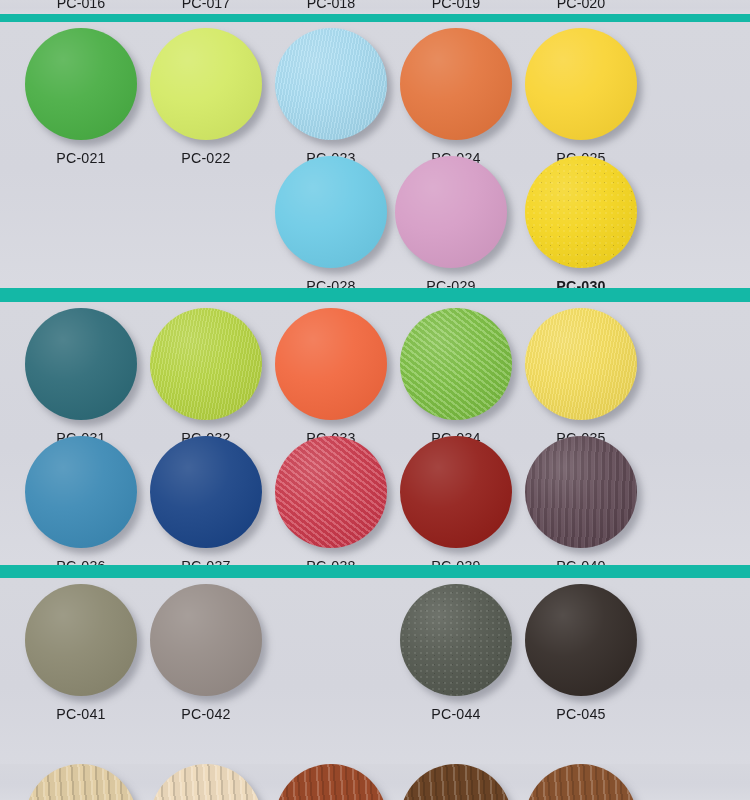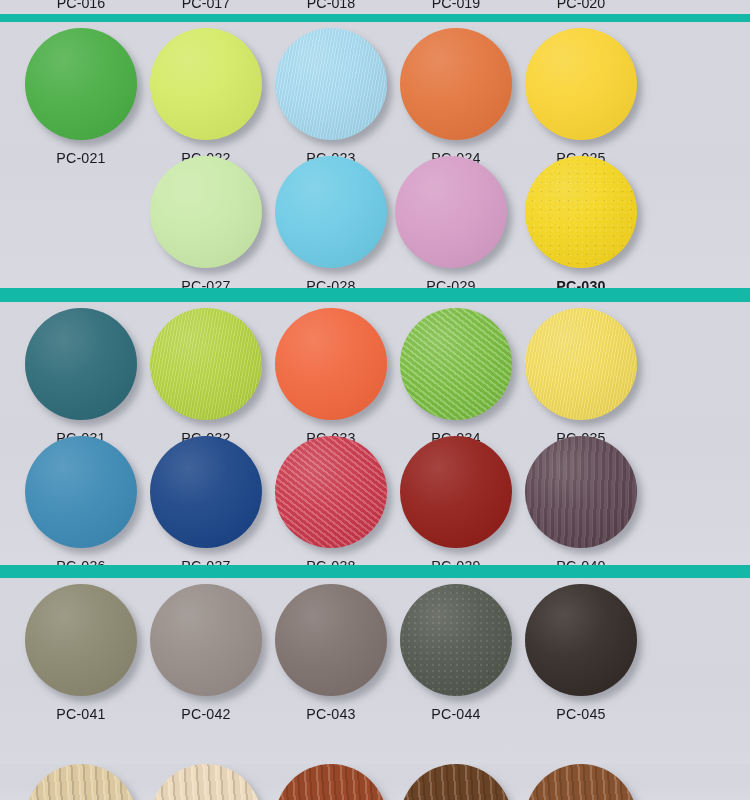--- a/index.html
+++ b/index.html
@@ -236,26 +236,20 @@
           <div class="chip-label">PC-024</div>
         </div>
         <div class="swatch" style="left: 506px;">
           <div class="chip-wrap">
             <div class="chip tex-flat" title="PC-025" style="background: rgb(249, 212, 53);"></div>
           </div>
           <div class="chip-label">PC-025</div>
         </div>
       </div>
       <div class="swatch-row" style="top: 134px;">
-        <div class="swatch" style="left: 131px;">
-          <div class="chip-wrap">
-            <div class="chip tex-flat" title="PC-027" style="background: rgb(202, 233, 169);"></div>
-          </div>
-          <div class="chip-label">PC-027</div>
-        </div>
         <div class="swatch" style="left: 256px;">
           <div class="chip-wrap">
             <div class="chip tex-flat" title="PC-028" style="background: rgb(110, 203, 230);"></div>
           </div>
           <div class="chip-label">PC-028</div>
         </div>
         <div class="swatch" style="left: 376px;">
           <div class="chip-wrap">
             <div class="chip tex-flat" title="PC-029" style="background: rgb(214, 157, 198);"></div>
           </div>
@@ -341,26 +335,20 @@
           <div class="chip-wrap">
             <div class="chip tex-flat" title="PC-041" style="background: rgb(139, 136, 112);"></div>
           </div>
           <div class="chip-label">PC-041</div>
         </div>
         <div class="swatch" style="left: 131px;">
           <div class="chip-wrap">
             <div class="chip tex-flat" title="PC-042" style="background: rgb(150, 140, 135);"></div>
           </div>
           <div class="chip-label">PC-042</div>
-        </div>
-        <div class="swatch" style="left: 256px;">
-          <div class="chip-wrap">
-            <div class="chip tex-flat" title="PC-043" style="background: rgb(126, 113, 109);"></div>
-          </div>
-          <div class="chip-label">PC-043</div>
         </div>
         <div class="swatch" style="left: 381px;">
           <div class="chip-wrap">
             <div class="chip tex-speck" title="PC-044" style="background: rgb(83, 88, 79);"></div>
           </div>
           <div class="chip-label">PC-044</div>
         </div>
         <div class="swatch" style="left: 506px;">
           <div class="chip-wrap">
             <div class="chip tex-flat" title="PC-045" style="background: rgb(52, 44, 40);"></div>

